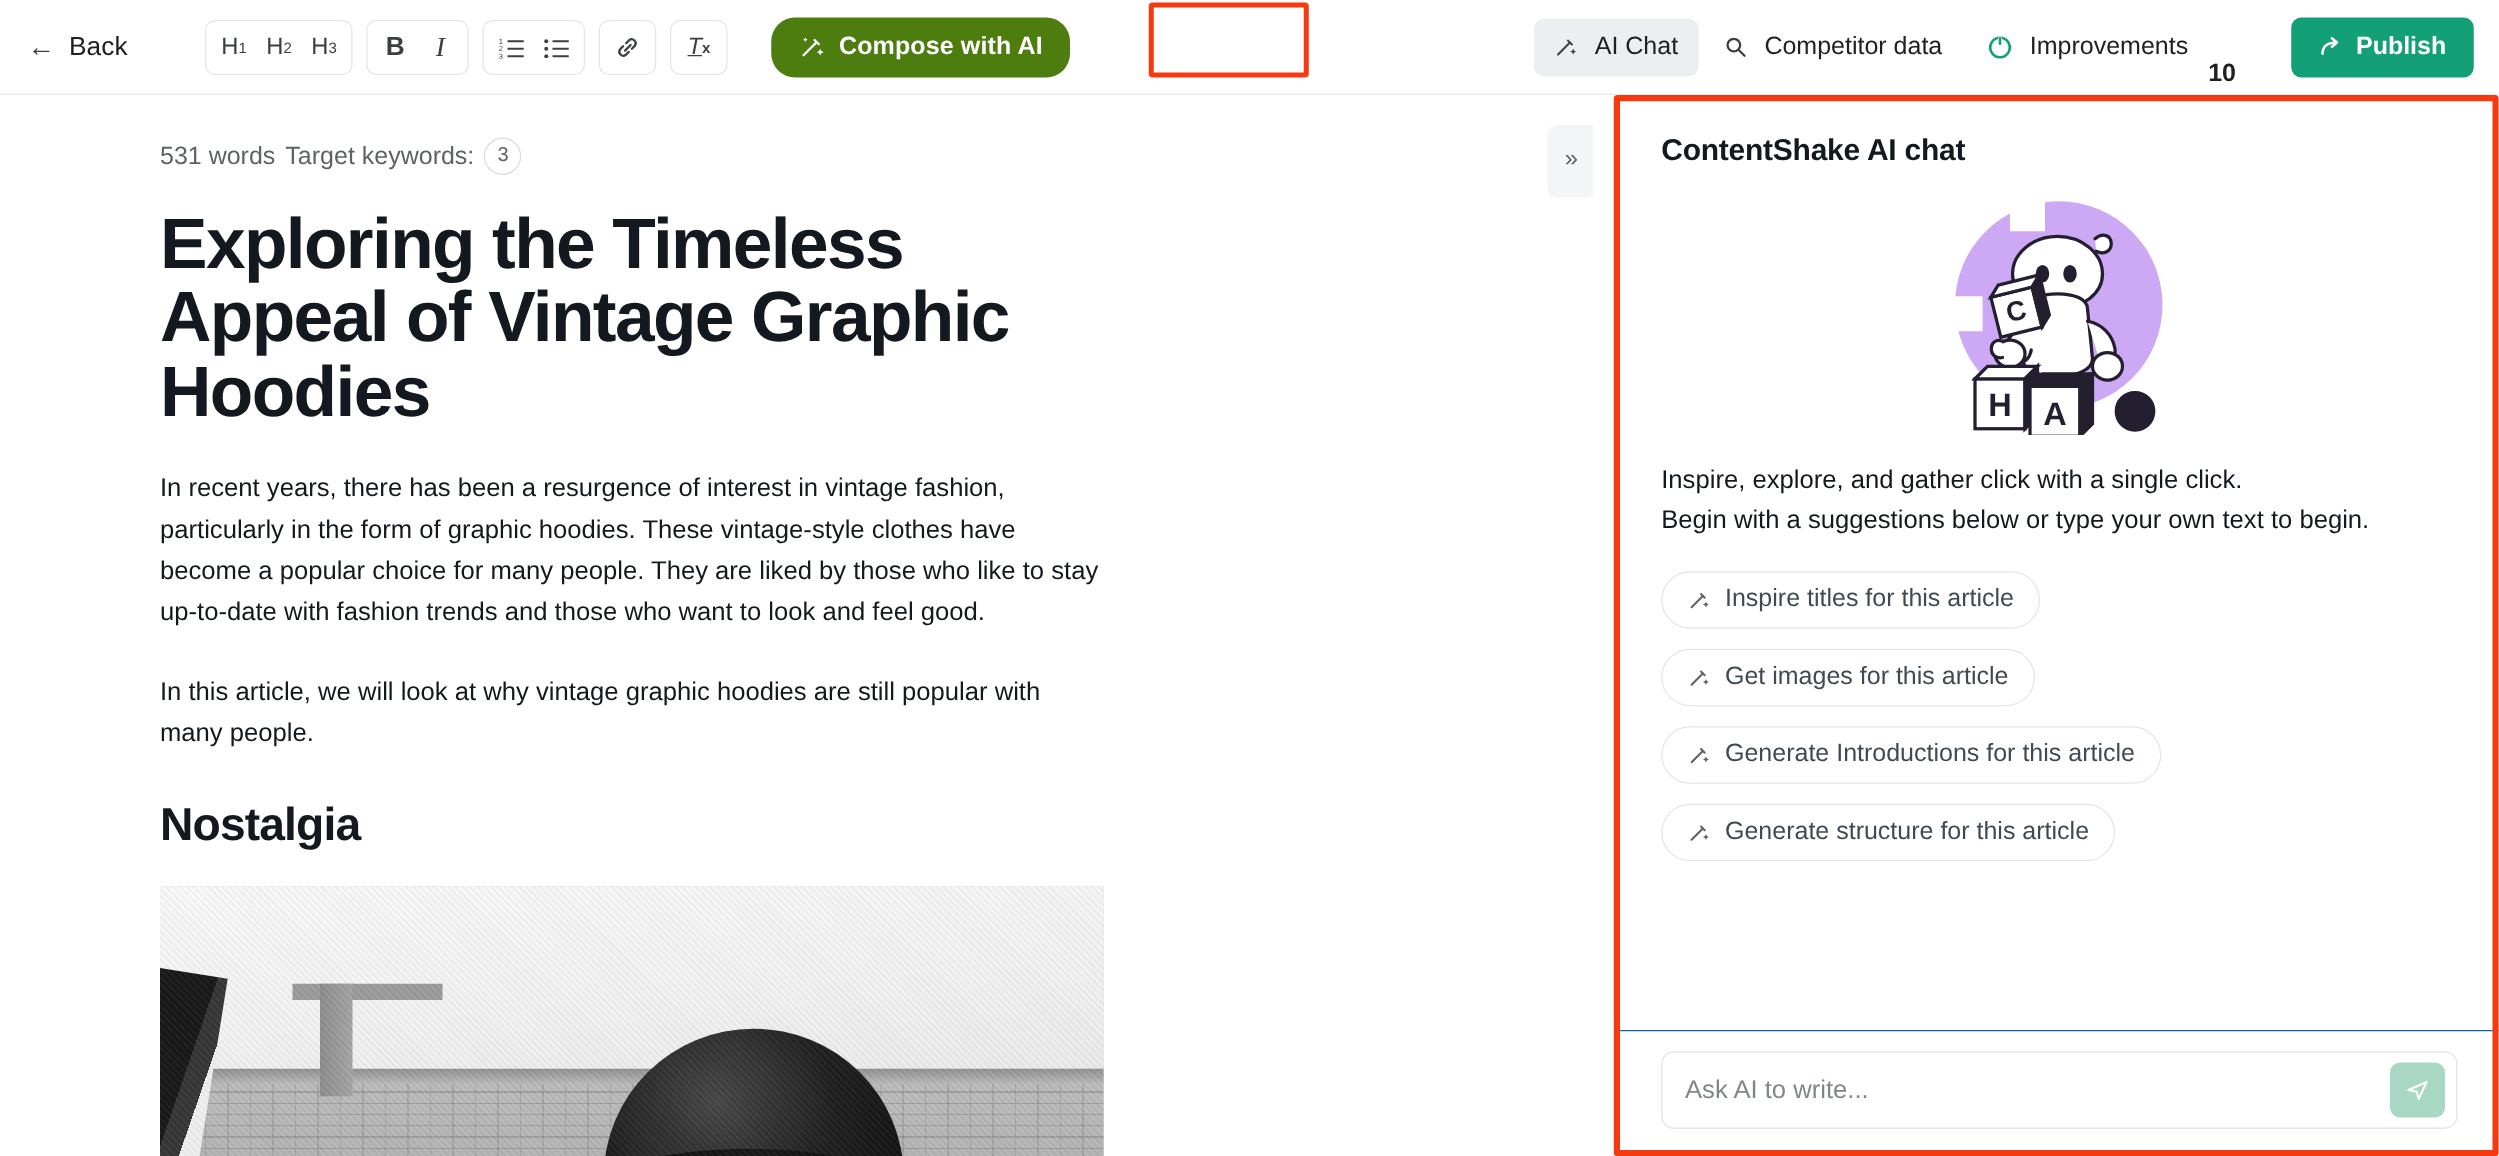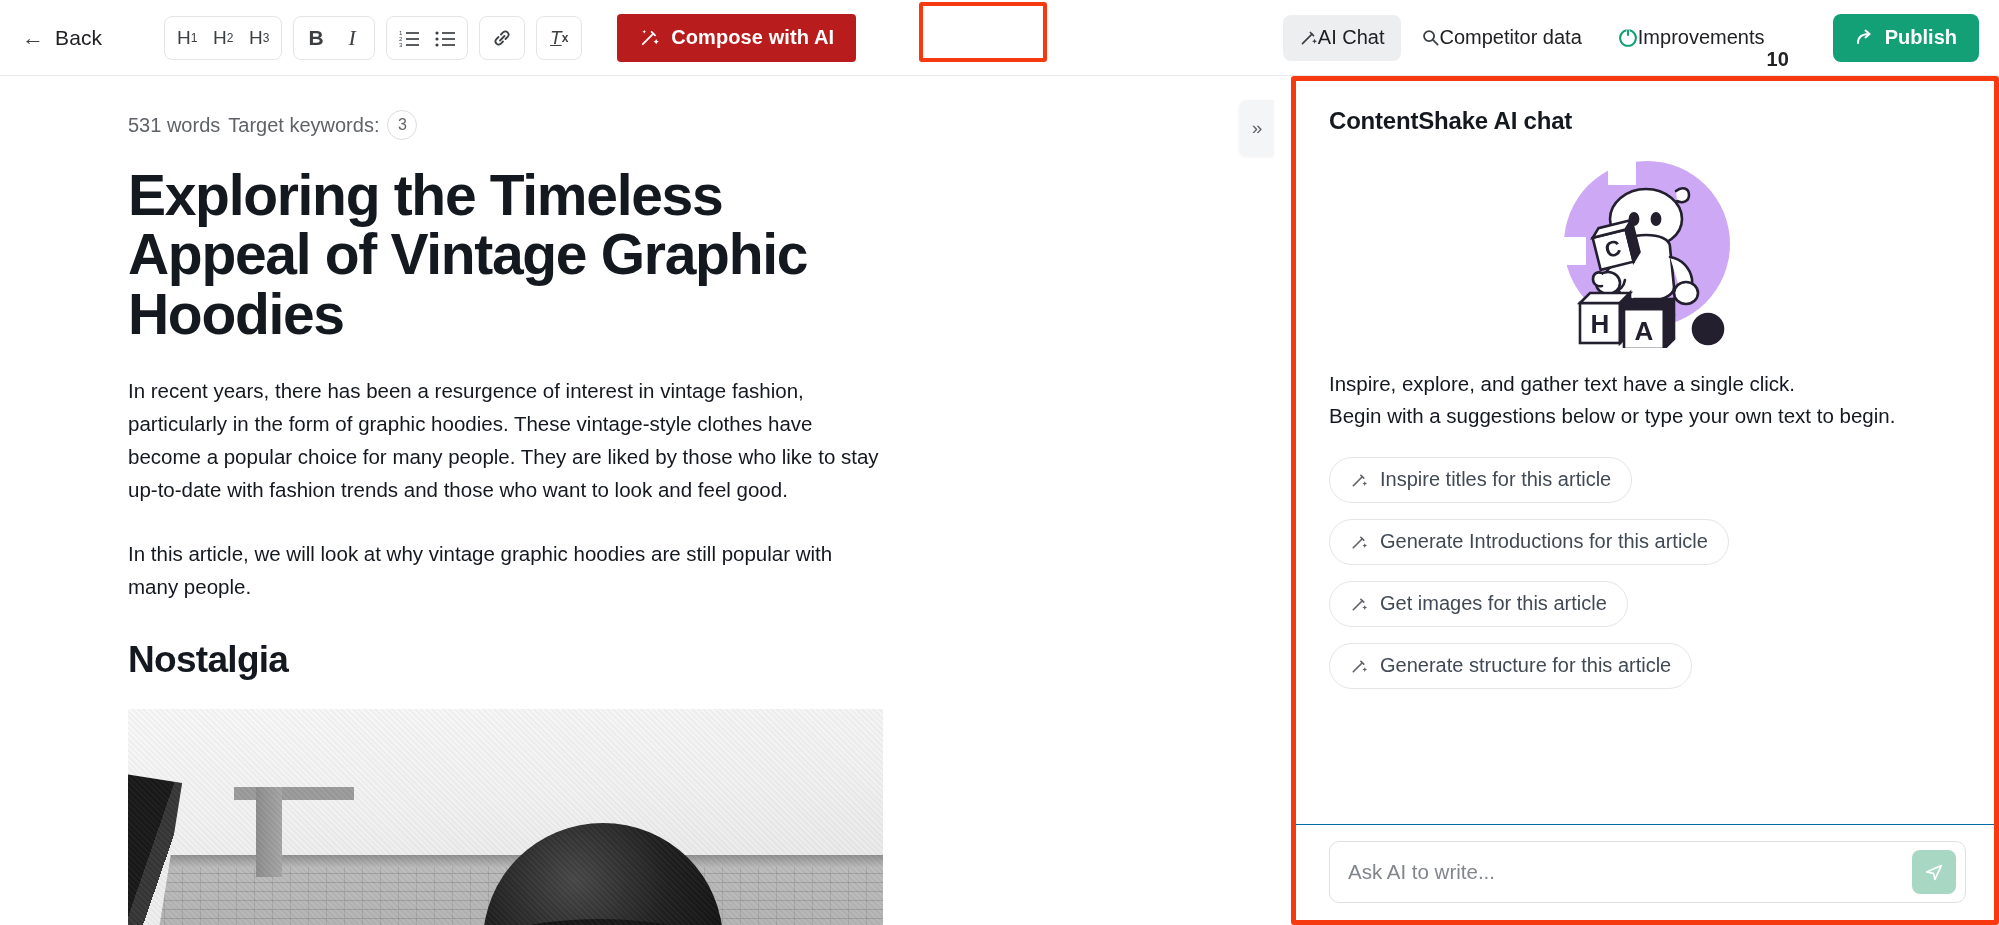--- a/index.html
+++ b/index.html
@@ -36,29 +36,29 @@
     cursor:pointer; border-radius:6px;
     font-size:19px; color:#3c4043; padding:0 6px;
   }
   .tool-btn sub { font-size:12px; }
   .tool-btn.bold { font-weight:700; font-size:21px; }
   .tool-btn.ital { font-style:italic; font-family:"Liberation Serif", serif; font-size:22px; }
 
   .compose-btn {
     margin-left:24px;
     display:flex; align-items:center; gap:11px;
-    background:#b91c1c; color:#fff;
-    height:48px; padding:0 22px; border-radius:4px;
+    background:#4d7c0f; color:#fff;
+    height:48px; padding:0 22px; border-radius:19px;
     font-size:20px; font-weight:700; cursor:pointer;
     letter-spacing:.1px;
   }
 
   .top-right { margin-left:auto; display:flex; align-items:center; gap:4px; padding-right:20px; }
   .tr-item {
-    display:flex; align-items:center; gap:0;
+    display:flex; align-items:center; gap:14px;
     height:46px; padding:0 16px; border-radius:8px;
     font-size:20px; color:#202124; cursor:pointer; white-space:nowrap;
   }
   .tr-item.active { background:#eceef0; }
   .imp-count { font-weight:700; margin-left:2px;margin-top:44px; }
   .publish-btn {
     display:flex; align-items:center; gap:10px;
     background:#14a077; color:#fff;
     height:48px; padding:0 22px; border-radius:8px;
     font-size:20px; font-weight:700; cursor:pointer; margin-left:24px;
@@ -463,21 +463,21 @@
               <path d="M114 156 l10-10 v40 l-10 10 z" fill="#231f2e" stroke="#231f2e" stroke-width="2.6"></path>
               <text x="94" y="187" font-size="26" font-weight="700" text-anchor="middle" fill="#231f2e" font-family="Liberation Sans">A</text>
             </g>
 
             <ellipse cx="158" cy="176" rx="15" ry="15" fill="#231f2e" stroke="#231f2e" stroke-width="2.6"></ellipse>
           </svg>
         </div>
       </div>
 
       <div class="chat-desc">
-        <div>Inspire, explore, and gather text have a single click.</div>
+        <div>Inspire, explore, and gather click with a single click.</div>
         <div>Begin with a suggestions below or type your own text to begin.</div>
       </div>
 
       <div class="sugg-list">
 
         <div class="sugg-pill">
           <span>
             <svg width="18" height="18" viewBox="0 0 22 22" fill="none" stroke="#5f6368" stroke-width="2" stroke-linecap="round">
               <path d="M4 18 L15 7"></path>
                 <path d="M13.2 5.2 L16.8 8.8"></path>
@@ -488,32 +488,32 @@
         </div>
 
         <div class="sugg-pill">
           <span>
             <svg width="18" height="18" viewBox="0 0 22 22" fill="none" stroke="#5f6368" stroke-width="2" stroke-linecap="round">
               <path d="M4 18 L15 7"></path>
                 <path d="M13.2 5.2 L16.8 8.8"></path>
               <path d="M18 12.5 l.9 2 2 .9 -2 .9 -.9 2 -.9-2 -2-.9 2-.9z" fill="#5f6368" stroke="none"></path>
             </svg>
           </span>
-          <span>Generate Introductions for this article</span>
+          <span>Get images for this article</span>
         </div>
 
         <div class="sugg-pill">
           <span>
             <svg width="18" height="18" viewBox="0 0 22 22" fill="none" stroke="#5f6368" stroke-width="2" stroke-linecap="round">
               <path d="M4 18 L15 7"></path>
                 <path d="M13.2 5.2 L16.8 8.8"></path>
               <path d="M18 12.5 l.9 2 2 .9 -2 .9 -.9 2 -.9-2 -2-.9 2-.9z" fill="#5f6368" stroke="none"></path>
             </svg>
           </span>
-          <span>Get images for this article</span>
+          <span>Generate Introductions for this article</span>
         </div>
 
         <div class="sugg-pill">
           <span>
             <svg width="18" height="18" viewBox="0 0 22 22" fill="none" stroke="#5f6368" stroke-width="2" stroke-linecap="round">
               <path d="M4 18 L15 7"></path>
                 <path d="M13.2 5.2 L16.8 8.8"></path>
               <path d="M18 12.5 l.9 2 2 .9 -2 .9 -.9 2 -.9-2 -2-.9 2-.9z" fill="#5f6368" stroke="none"></path>
             </svg>
           </span>

